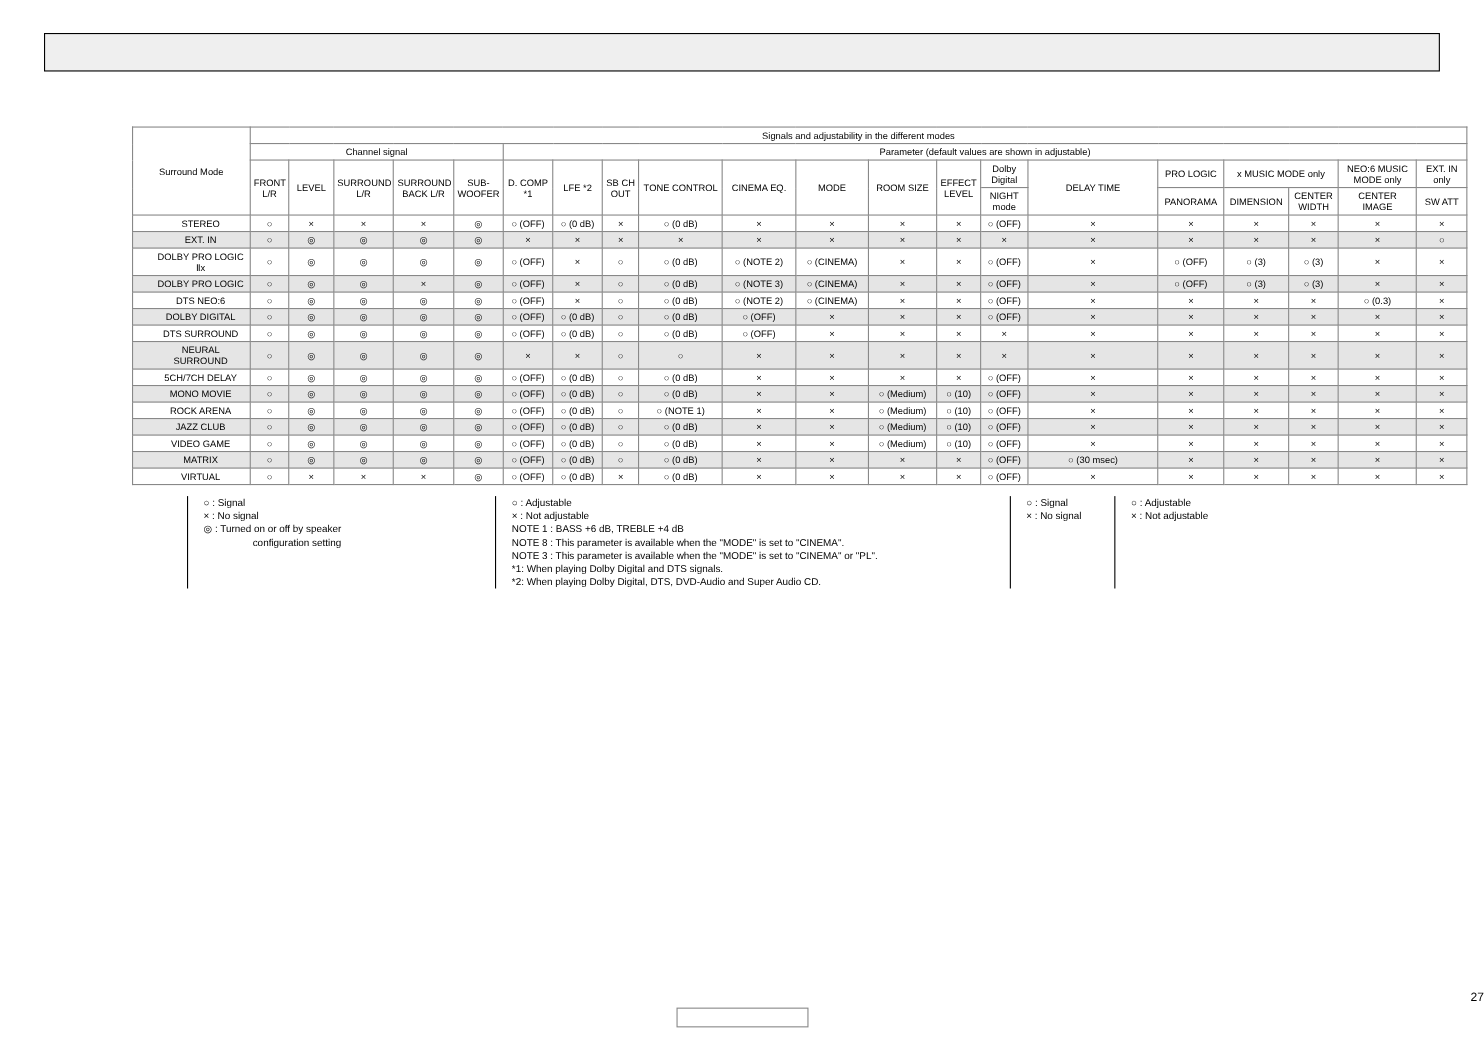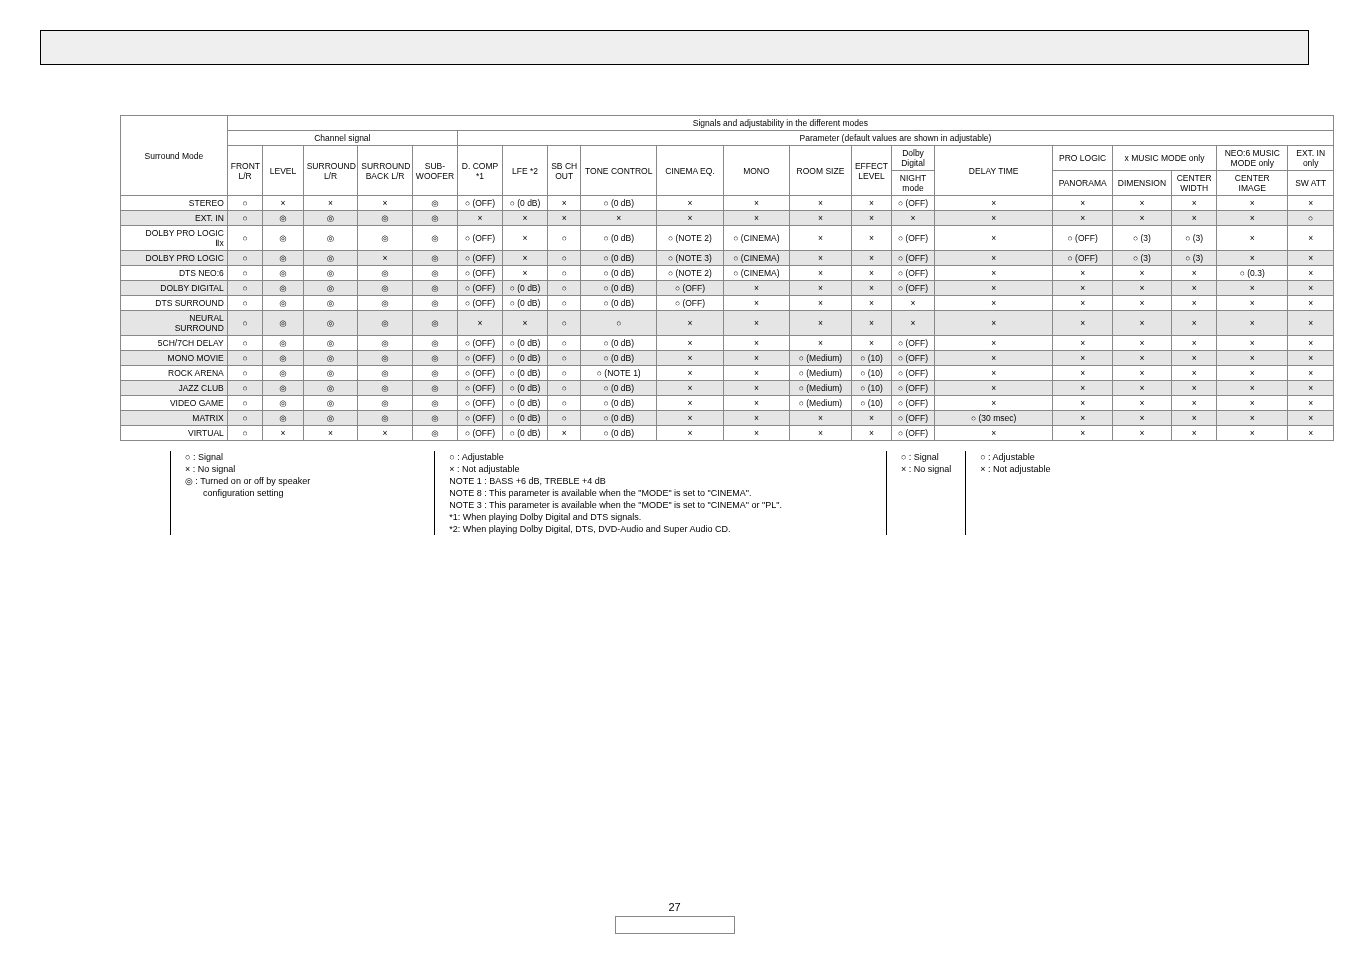--- a/index.html
+++ b/index.html
@@ -2,26 +2,26 @@
 <html><head>
 <meta charset="utf-8">
 <style>
 *{box-sizing:border-box;margin:0;padding:0}
 body{font-family:Arial,Helvetica,sans-serif;font-size:9px;background:#fff;color:#000;width:1349px;height:954px;position:relative}
 .banner{position:absolute;top:30px;left:40px;right:40px;height:35px;border:1px solid #000;background:#efefef}
 .wrap{position:absolute;top:115px;left:120px;right:15px}
 table{border-collapse:collapse;width:100%;table-layout:fixed}
 th,td{border:1px solid #888;padding:2px 3px;text-align:center;font-weight:normal;font-size:8.5px}
 th{font-size:8.5px}
-.lbl{text-align:right;padding-left:20px}
+.lbl{text-align:center;padding-left:20px}
 .alt td{background:#e5e5e5}
-.notes{margin-top:10px;display:flex;gap:0;font-size:9px}
+.notes{margin-top:10px;display:flex;gap:16px;font-size:9px}
 .nb{border-left:1px solid #000;padding:0 14px}
 .nb div{padding:1px 0}
-.pg{position:absolute;bottom:20px;left:0;right:0;text-align:center;font-size:11px}
+.pg{position:absolute;bottom:20px;left:0;right:0;text-align:right;font-size:11px}
 .pg div:last-child{border:1px solid #888;width:120px;height:18px;margin:3px auto 0}
 </style>
 </head>
 <body>
 
 <div class="banner"></div>
 
 <div class="wrap">
 <table>
 <colgroup>
@@ -60,21 +60,21 @@
 <th rowspan="2">FRONT L/R</th>
 <th rowspan="2">LEVEL</th>
 <th rowspan="2">SURROUND L/R</th>
 <th rowspan="2">SURROUND BACK L/R</th>
 <th rowspan="2">SUB-WOOFER</th>
 <th rowspan="2">D. COMP *1</th>
 <th rowspan="2">LFE *2</th>
 <th rowspan="2">SB CH OUT</th>
 <th rowspan="2">TONE CONTROL</th>
 <th rowspan="2">CINEMA EQ.</th>
-<th rowspan="2">MONO</th>
+<th rowspan="2">MODE</th>
 <th rowspan="2">ROOM SIZE</th>
 <th rowspan="2">EFFECT LEVEL</th>
 <th>Dolby Digital</th>
 <th rowspan="2">DELAY TIME</th>
 <th>PRO LOGIC</th>
 <th colspan="2">x MUSIC MODE only</th>
 <th>NEO:6 MUSIC MODE only</th>
 <th>EXT. IN only</th>
 </tr>
 <tr>
@@ -433,21 +433,21 @@
           <td>×</td>
         </tr>
       </tbody>
 </table>
 
 <div class="notes">
 <div class="nb" style="margin-left:50px" id="nb1">
         <div>○ :  Signal</div>
         <div>× :  No signal</div>
         <div>◎ :  Turned on or off by speaker</div>
-        <div style="padding-left: 18px;">      configuration setting</div>
+        <div style="padding-left: 18px; text-align: right;">      configuration setting</div>
       </div>
 <div class="nb" style="margin-left:110px" id="nb2">
         <div>○ :  Adjustable</div>
         <div>× :  Not adjustable</div>
         <div>NOTE 1 : BASS +6 dB, TREBLE +4 dB</div>
         <div>NOTE 8 : This parameter is available when the "MODE" is set to "CINEMA".</div>
         <div>NOTE 3 : This parameter is available when the "MODE" is set to "CINEMA" or "PL".</div>
         <div>*1:  When playing Dolby Digital and DTS signals.</div>
         <div>*2:  When playing Dolby Digital, DTS, DVD-Audio and Super Audio CD.</div>
       </div>

